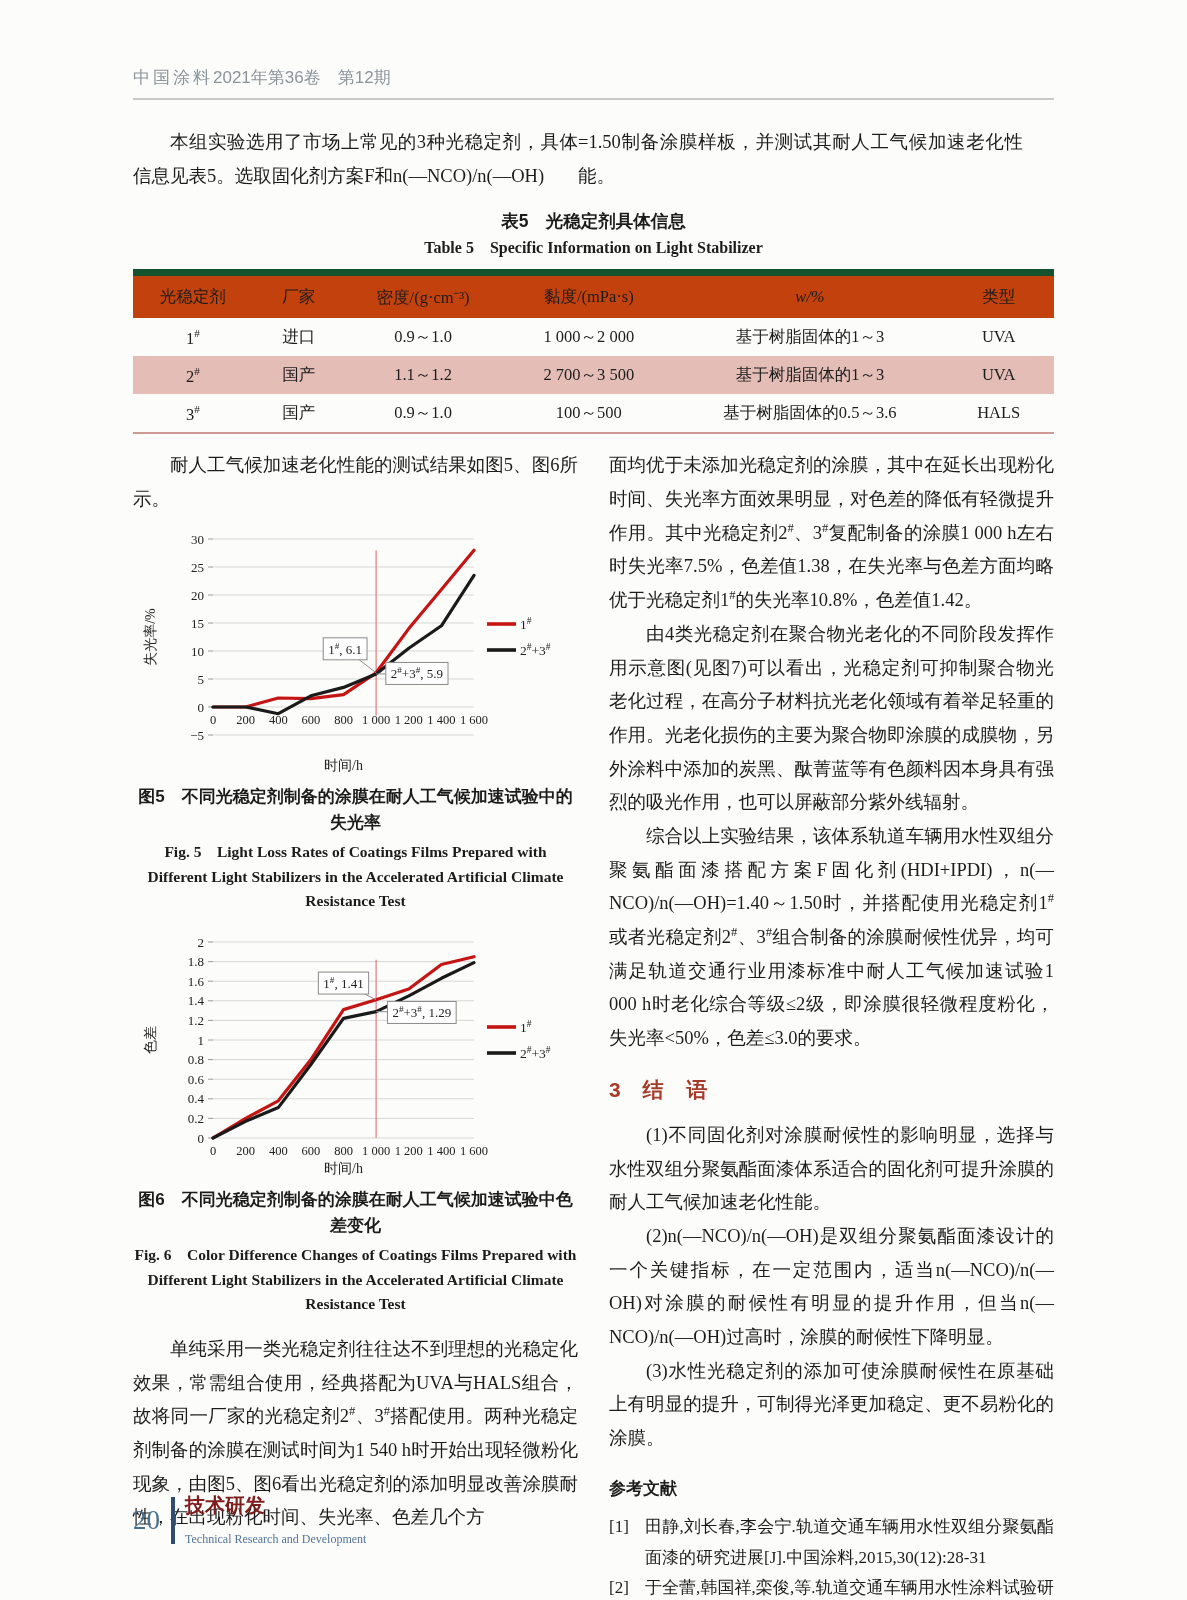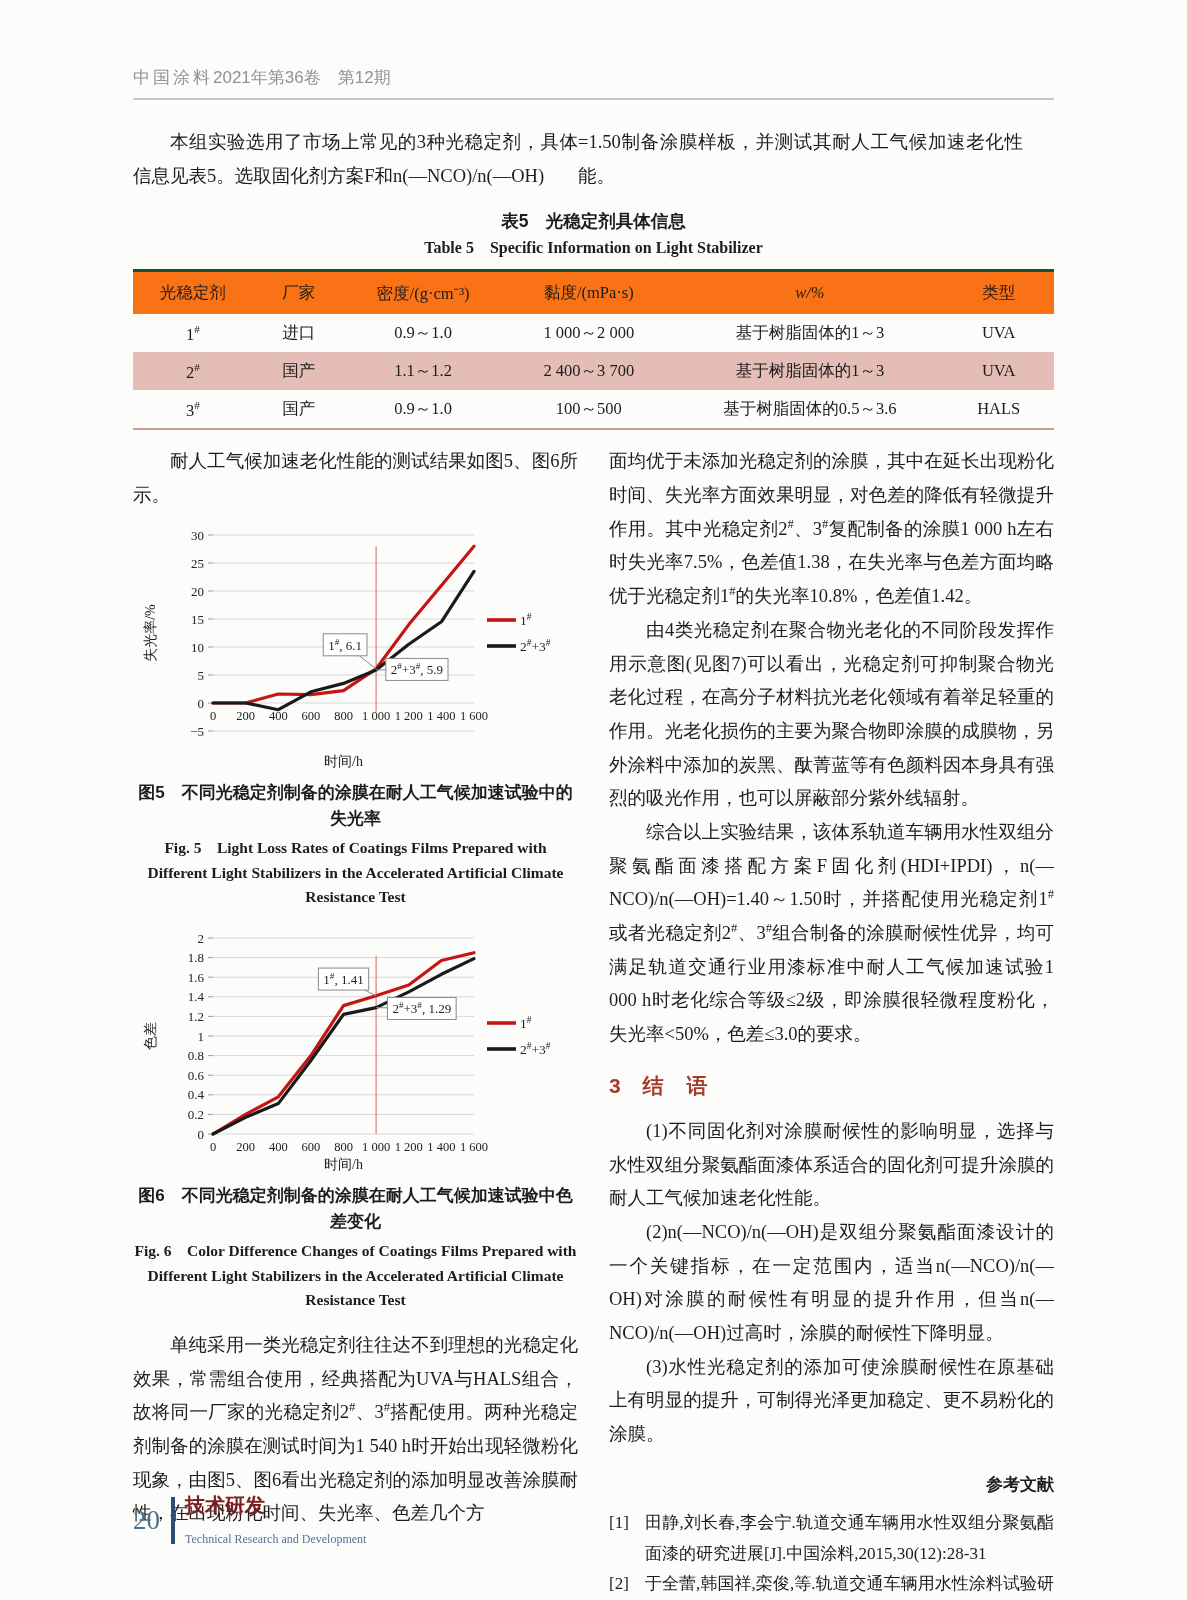--- a/index.html
+++ b/index.html
@@ -16,38 +16,38 @@
   
   .intro{display:flex;margin-top:26px;}
   .col{width:445px;font-size:18.5px;line-height:1.82;text-align:justify;}
   .indent{text-indent:2em;}
 
   
   .tablewrap{margin-top:16px;}
   .tbl-title-zh{text-align:center;font-family:"Liberation Sans",sans-serif;font-weight:bold;font-size:17.5px;}
   .tbl-title-en{text-align:center;font-weight:bold;font-size:16px;margin-top:5px;}
   table{width:100%;border-collapse:collapse;margin-top:10px;font-size:16.5px;text-align:center;}
-  thead tr{background:#f97316;border-top:3px solid #14532d;}
+  thead tr{background:#c2410c;border-top:7px solid #14532d;}
   th{font-weight:normal;padding:9px 4px;}
   td{padding:8px 4px;}
   tbody tr.alt{background:#e3bdb6;}
   tbody tr:last-child{border-bottom:2px solid #cf9a91;}
   .ital{font-style:italic;}
   sup{font-size:68%;}
 
   
   .cols{display:flex;gap:31px;margin-top:15px;}
   .chart{display:block;margin:8px auto 0;}
   .figcap-zh{text-align:center;font-family:"Liberation Sans",sans-serif;font-weight:bold;
              font-size:17px;line-height:1.55;margin-top:7px;}
   .figcap-en{text-align:center;font-weight:bold;font-size:15.5px;line-height:1.58;margin-top:4px;}
   .para{margin-top:9px;}
   .section-head{color:#a63a28;font-family:"Liberation Sans",sans-serif;font-weight:bold;
                 font-size:21px;margin:15px 0 10px;letter-spacing:1px;}
-  .refs-title{text-align:right;font-family:"Liberation Sans",sans-serif;font-weight:bold;
+  .refs-title{text-align:left;font-family:"Liberation Sans",sans-serif;font-weight:bold;
               font-size:17px;margin:18px 0 8px;}
   .ref{display:flex;font-size:17px;line-height:1.78;text-align:justify;}
   .ref-no{width:36px;flex:none;}
   .ref-text{flex:1;}
 
   
   .footer{position:absolute;left:133px;top:1494px;display:flex;align-items:center;}
   .page-no{font-size:27px;color:#49708f;margin-right:11px;}
   .footer-bar{width:4px;height:47px;background:#2e4d74;margin-right:10px;}
   .footer-zh{font-family:"Liberation Sans",sans-serif;font-weight:bold;font-size:20px;
@@ -90,21 +90,21 @@
             <td>进口</td>
             <td>0.9～1.0</td>
             <td>1 000～2 000</td>
             <td>基于树脂固体的1～3</td>
             <td>UVA</td>
           </tr>
           <tr class="alt">
             <td>2<sup>#</sup></td>
             <td>国产</td>
             <td>1.1～1.2</td>
-            <td>2 400～3 700</td>
+            <td>2 700～3 500</td>
             <td>基于树脂固体的1～3</td>
             <td>UVA</td>
           </tr>
           <tr>
             <td>3<sup>#</sup></td>
             <td>国产</td>
             <td>0.9～1.0</td>
             <td>100～500</td>
             <td>基于树脂固体的0.5～3.6</td>
             <td>HALS</td>

